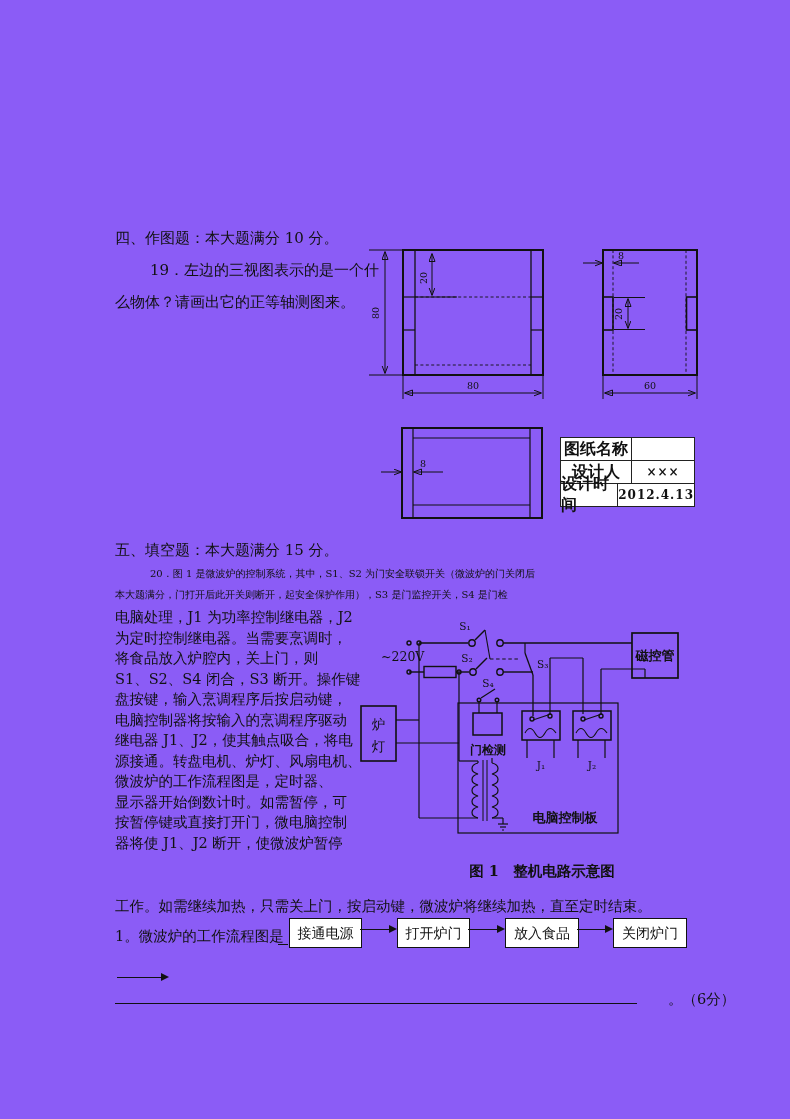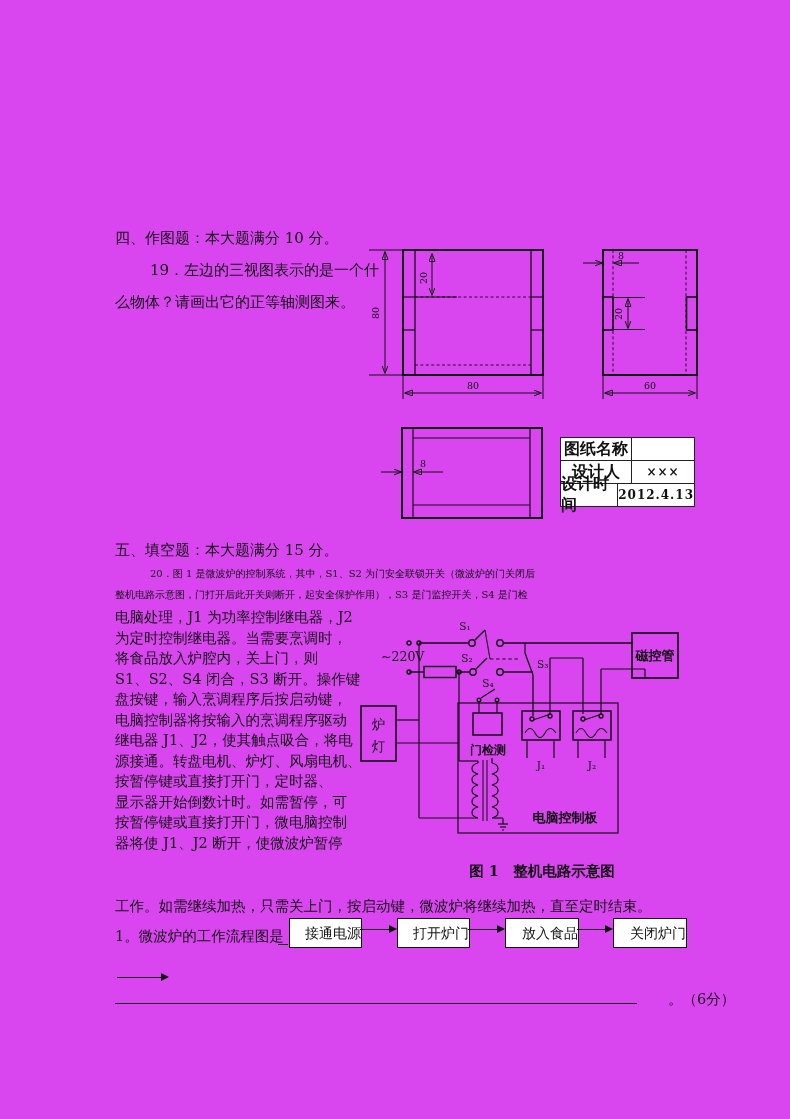--- a/index.html
+++ b/index.html
@@ -1,20 +1,20 @@
 <!DOCTYPE html>
 <html><head>
 <meta charset="utf-8">
 <style>
   html,body{margin:0;padding:0;}
   body{
     width:790px;height:1119px;background:#ffffff;position:relative;overflow:hidden;
     font-family:"DejaVu Serif","Liberation Serif",serif;color:#111;
   }
-  .page{position:absolute;left:0;top:0;width:790px;height:1119px;background:#d946ef;}
+  .page{position:absolute;left:0;top:0;width:790px;height:1119px;background:#8b5cf6;}
   .t{position:absolute;white-space:pre;font-size:14.5px;line-height:20px;}
   .h{font-size:15px;}
   .q19{font-size:15px;}
   .leftcol{position:absolute;left:115px;top:607px;width:268px;}
   .leftcol div{font-size:14.5px;line-height:20.5px;height:20.5px;white-space:pre;}
   .widegrp{position:absolute;left:115px;top:563px;width:570px;}
   .widegrp div{font-size:10px;line-height:21px;height:21px;white-space:pre;}
   .widegrp div:first-child{text-indent:35px;}
   svg{position:absolute;}
   svg line, svg rect, svg path, svg circle{stroke:#111;fill:none;}
@@ -23,21 +23,21 @@
   .ctxt{font-size:10.5px;}
   
   .tb{position:absolute;left:560px;top:437px;width:133px;border:1.2px solid #222;background:#fff;}
   .tbrow{display:flex;height:22px;border-bottom:1px solid #222;}
   .tbrow:last-child{border-bottom:none;}
   .tbl{width:70px;border-right:1px solid #222;font-weight:bold;font-size:16px;
        display:flex;align-items:center;justify-content:center;}
   .tbv{flex:1;font-size:12px;font-weight:600;display:flex;align-items:center;justify-content:center;letter-spacing:1px;}
   
   .fbox{position:absolute;top:918px;height:28px;border:1.2px solid #111;background:#fff;
-        font-size:14px;line-height:28px;text-align:right;}
+        font-size:14px;line-height:28px;text-align:center;}
   .arrow{position:absolute;height:0;border-top:1.6px solid #111;}
   .arrow::after{content:"";position:absolute;right:-2px;top:-5.4px;width:0;height:0;
         border-left:8px solid #111;border-top:4.4px solid transparent;border-bottom:4.4px solid transparent;}
   .blankline{position:absolute;border-bottom:1.2px solid #111;height:0;}
   .smallu{position:absolute;border-bottom:1.2px solid #111;height:0;}
 </style>
 </head>
 <body>
 
 <div class="page">
@@ -125,33 +125,33 @@
     <div class="tbrow">
       <div class="tbl">设计时间</div>
       <div class="tbv">2012.4.13</div>
     </div>
   </div>
 
   <div class="t h" style="left:115px;top:540px">五、填空题：本大题满分 15 分。</div>
 
   <div class="widegrp">
     <div>20．图 1 是微波炉的控制系统，其中，S1、S2 为门安全联锁开关（微波炉的门关闭后</div>
-    <div>整机电路示意图，门打开后此开关则断开，起安全保护作用），S3 是门监控开关，S4 是门检</div>
+    <div>本大题满分，门打开后此开关则断开，起安全保护作用），S3 是门监控开关，S4 是门检</div>
   </div>
 
   <div class="leftcol">
     <div>电脑处理，J1 为功率控制继电器，J2</div>
     <div>为定时控制继电器。当需要烹调时，</div>
     <div>将食品放入炉腔内，关上门，则</div>
     <div>S1、S2、S4 闭合，S3 断开。操作键</div>
     <div>盘按键，输入烹调程序后按启动键，</div>
     <div>电脑控制器将按输入的烹调程序驱动</div>
     <div>继电器 J1、J2，使其触点吸合，将电</div>
     <div>源接通。转盘电机、炉灯、风扇电机、</div>
-    <div>按暂停键或直接打开门，定时器、</div>
+    <div>微波炉的工作流程图是，定时器、</div>
     <div>显示器开始倒数计时。如需暂停，可</div>
     <div>按暂停键或直接打开门，微电脑控制</div>
     <div>器将使 J1、J2 断开，使微波炉暂停</div>
   </div>
 
   <svg style="left:355px;top:613px" width="335" height="290" viewBox="0 0 335 290">
     <g stroke-width="1.4">
 
       <text x="26" y="48" font-size="12.5">~220V</text>
       <circle cx="54" cy="30" r="2" fill="#111"></circle>

